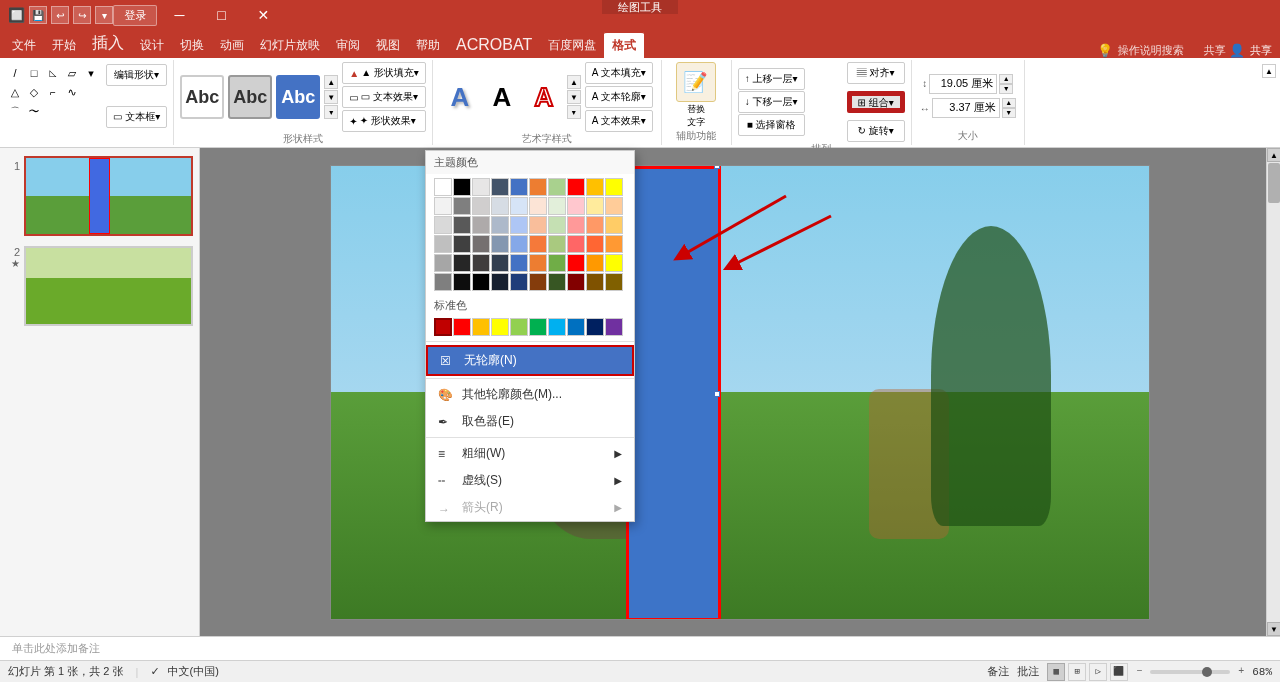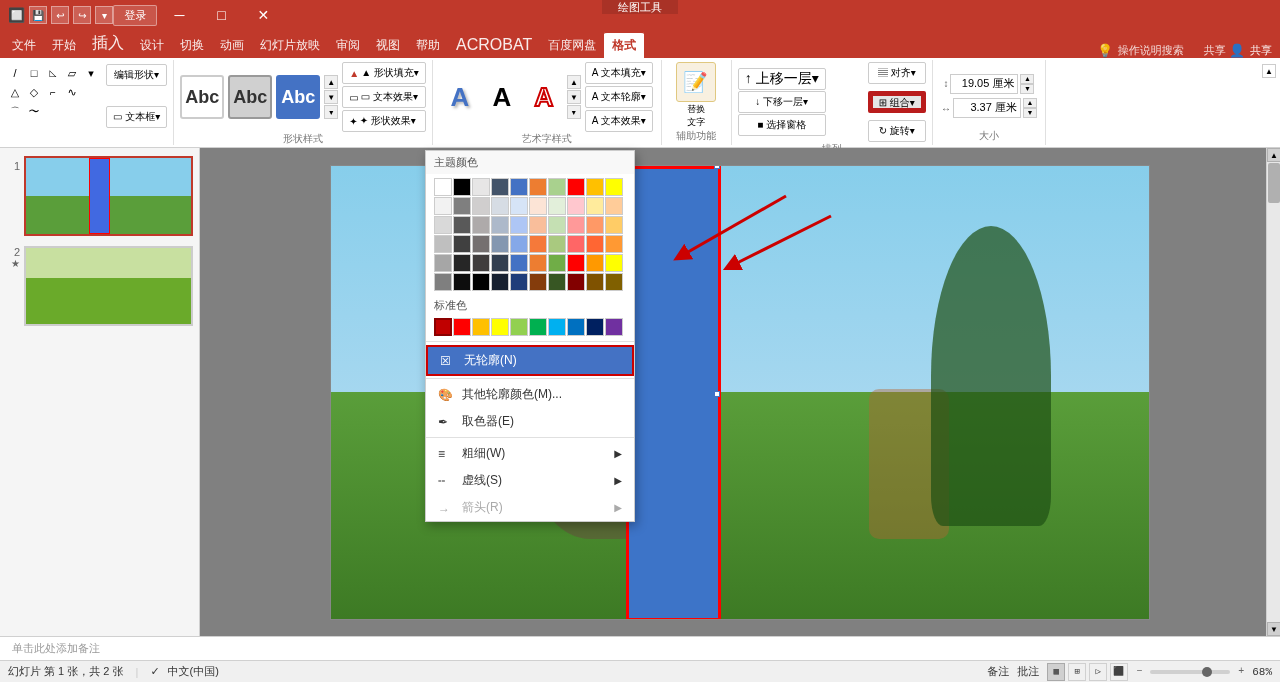--- a/index.html
+++ b/index.html
@@ -138,21 +138,21 @@
         <div style="width:40px;height:40px;background:#f8f0e0;border:1px solid #e0c880;border-radius:3px;display:flex;align-items:center;justify-content:center;font-size:20px;">📝</div>
         <div style="font-size:9px;text-align:center;margin-top:1px;">替换<br>文字</div>
       </div>
     </div>
     <div style="font-size:10px;color:#777;text-align:center;">辅助功能</div>
   </div>
 
   <div style="display:flex;flex-direction:column;border-right:1px solid #e0e0e0;padding:2px 6px;">
     <div style="display:flex;flex:1;align-items:center;gap:2px;">
       <div style="display:flex;flex-direction:column;gap:1px;">
-        <button style="height:22px;padding:0 6px;font-size:14px;border:1px solid #ccc;background:white;cursor:pointer;border-radius:2px;white-space:nowrap;">↑ 上移一层▾</button>
+        <button style="height:22px;padding:0 6px;font-size:10px;border:1px solid #ccc;background:white;cursor:pointer;border-radius:2px;white-space:nowrap;">↑ 上移一层▾</button>
         <button style="height:22px;padding:0 6px;font-size:10px;border:1px solid #ccc;background:white;cursor:pointer;border-radius:2px;white-space:nowrap;">↓ 下移一层▾</button>
         <button style="height:22px;padding:0 6px;font-size:10px;border:1px solid #ccc;background:white;cursor:pointer;border-radius:2px;white-space:nowrap;">■ 选择窗格</button>
       </div>
       <div style="display:flex;flex-direction:column;gap:7px;padding-left:40px;">
         <button style="height:22px;padding:0 6px;font-size:10px;border:1px solid #ccc;background:white;cursor:pointer;border-radius:2px;white-space:nowrap;">▤ 对齐▾</button>
         <button style="height:22px;padding:0 6px;font-size:10px;border:5px solid #b91c1c;background:#e5e5e5;cursor:pointer;border-radius:2px;white-space:nowrap;text-align:right;">⊞ 组合▾</button>
         <button style="height:22px;padding:0 6px;font-size:10px;border:1px solid #ccc;background:white;cursor:pointer;border-radius:2px;white-space:nowrap;">↻ 旋转▾</button>
       </div>
     </div>
     <div style="font-size:10px;color:#777;text-align:center;">排列</div>

